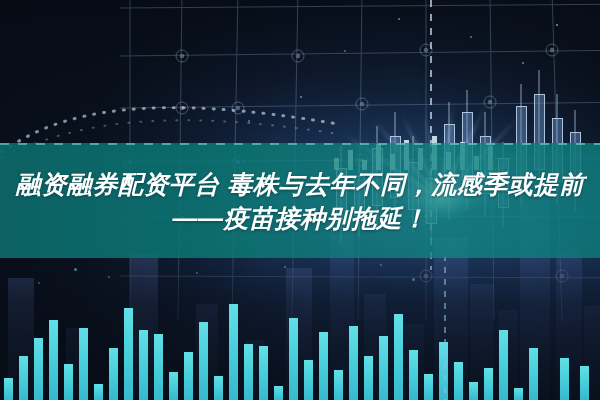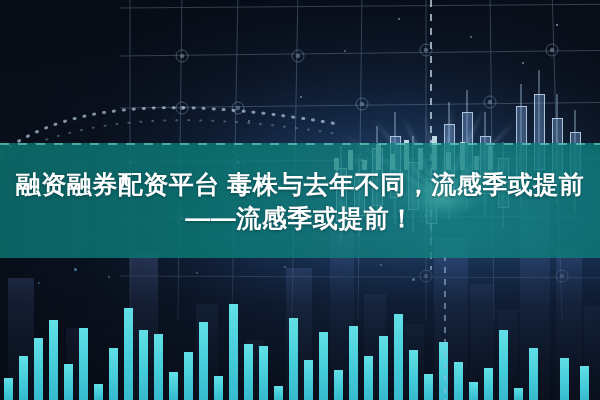--- a/index.html
+++ b/index.html
@@ -177,20 +177,21 @@
     position: absolute;
     left: 0; top: 143px;
     width: 600px; height: 115px;
     display: flex;
     flex-direction: column;
     align-items: center;
     justify-content: center;
     gap: 6px;
     text-align: center;
     z-index: 40;
+    font-style: italic;
   }
   .headline .line {
     color: #ffffff;
     font-size: 25px;
     font-weight: bold;
     letter-spacing: 0.5px;
     line-height: 1.12;
     white-space: nowrap;
     text-shadow: 0 1px 3px rgba(0,40,45,0.55);
   }
@@ -478,16 +479,16 @@
   </div>
 
   <div class="scanline2"></div>
 
   <div class="band">
     <div class="band-dash"></div>
   </div>
 
   <div class="headline">
     <div class="line line1">融资融券配资平台 毒株与去年不同，流感季或提前</div>
-    <div class="line line2">——流感季或提前！</div>
+    <div class="line line2">——疫苗接种别拖延！</div>
   </div>
 
 </div>
 
 </body></html>

